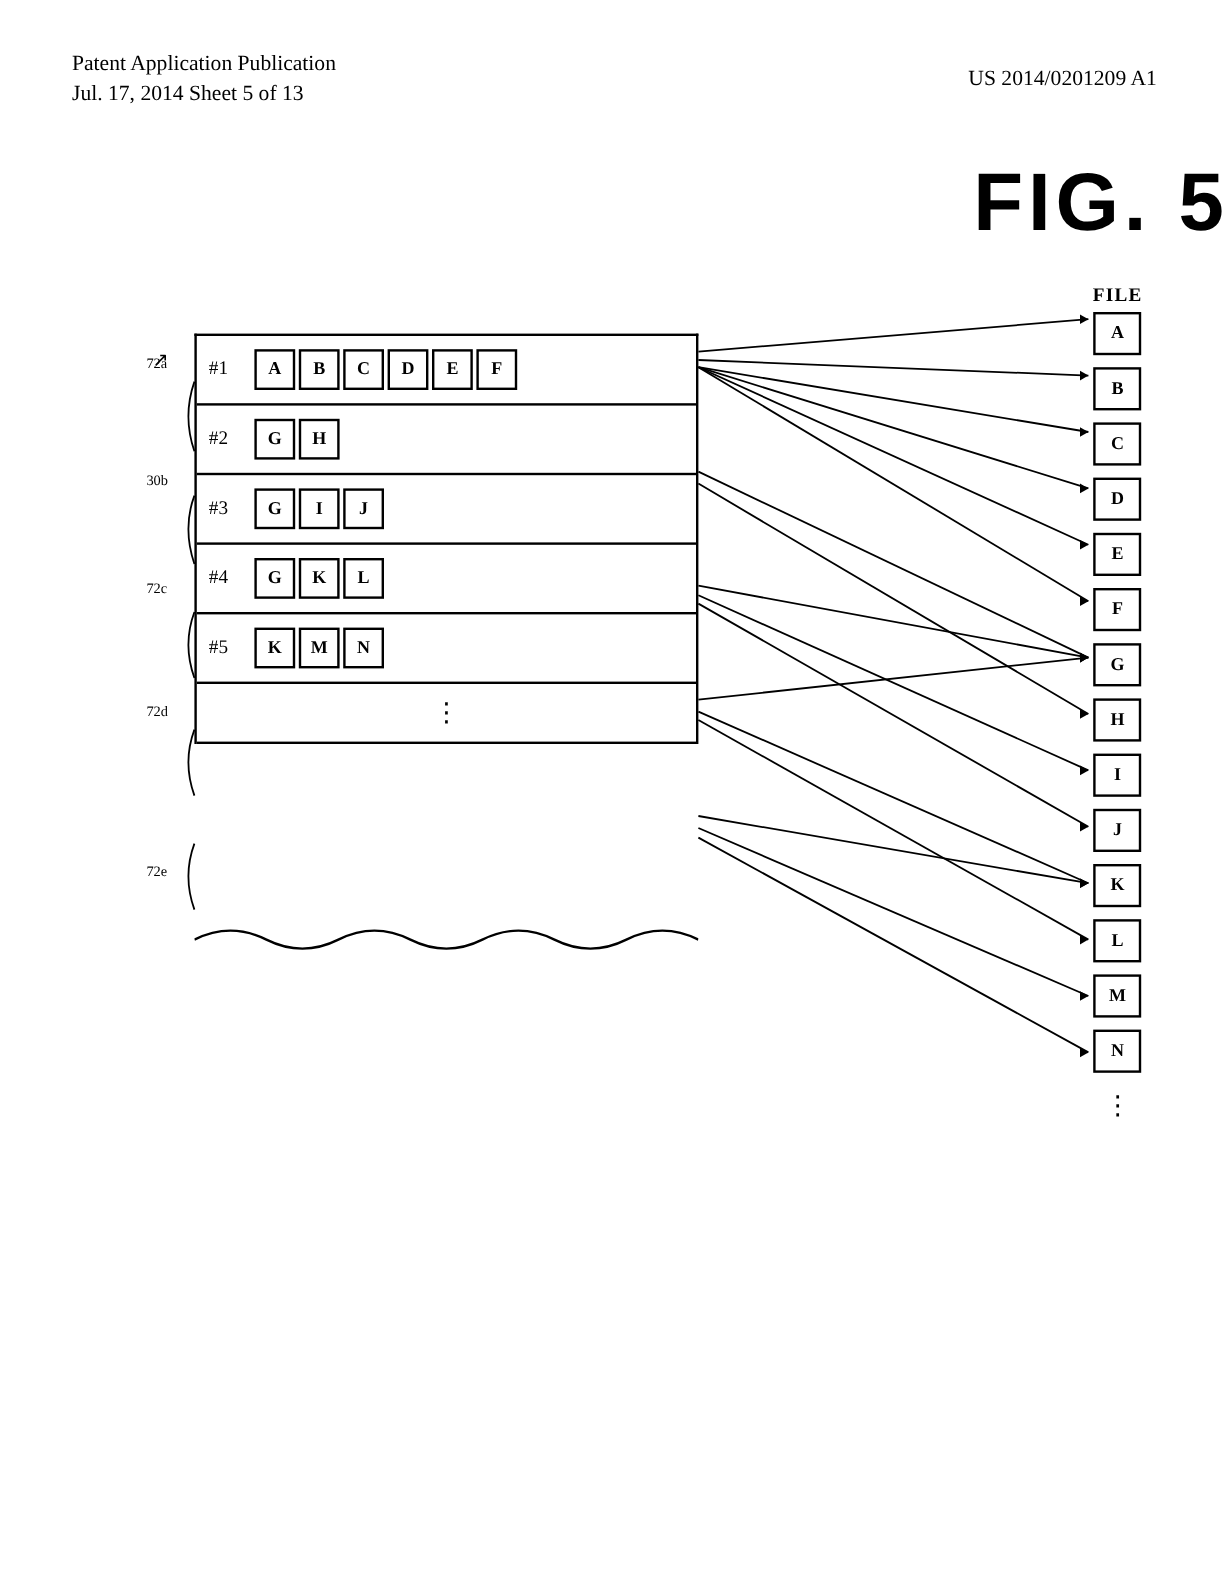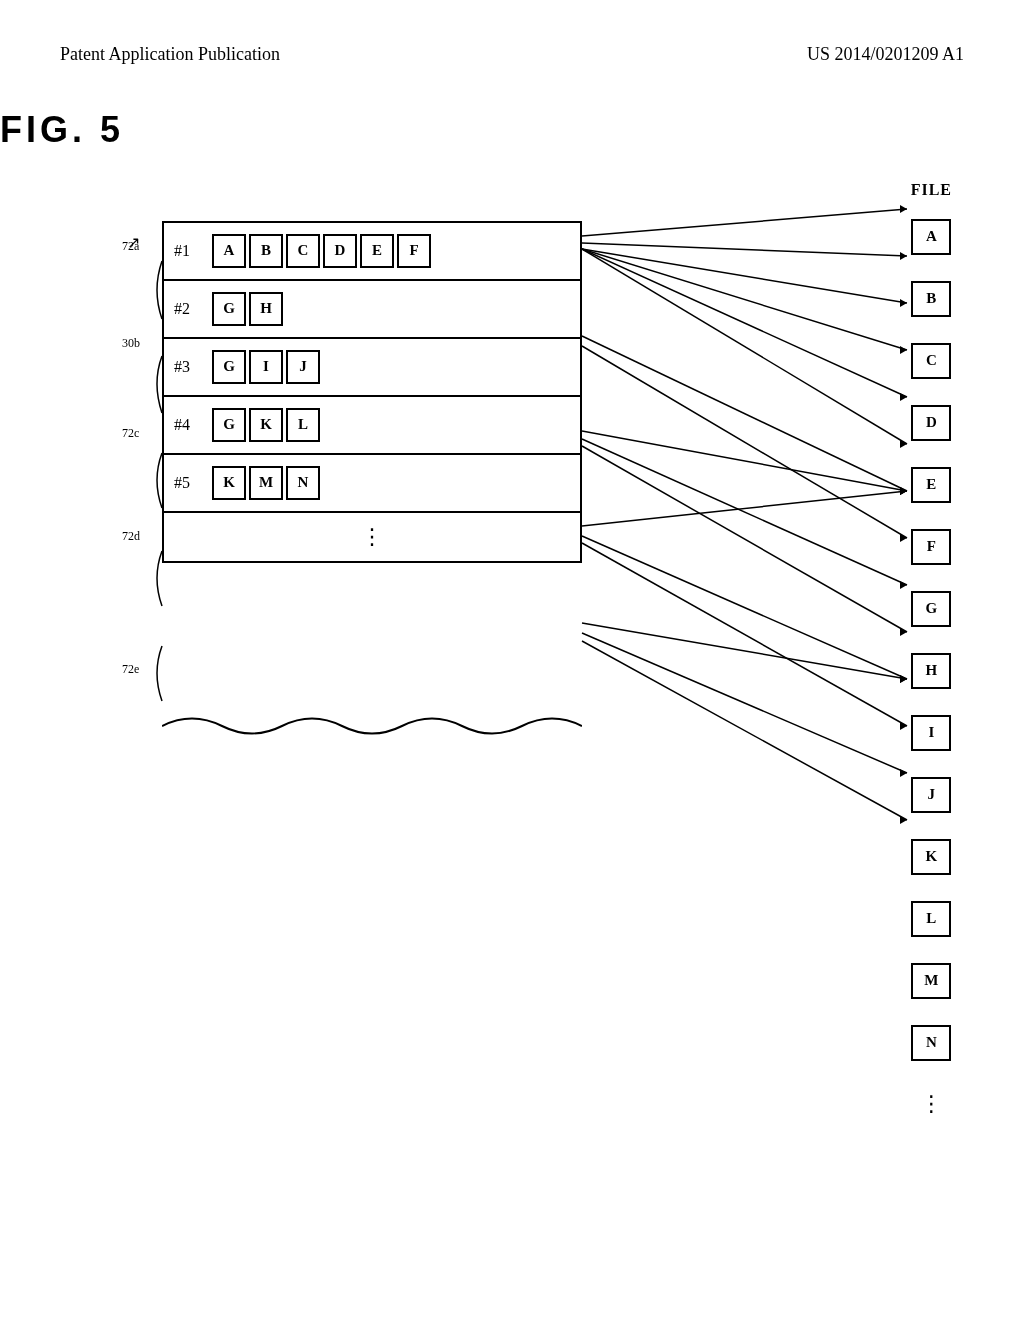--- a/index.html
+++ b/index.html
@@ -27,22 +27,22 @@
     .header-left .title-line1 { font-size: 18px; }
     .header-right {
       text-align: right;
       font-size: 18px;
       line-height: 1.6;
       margin-left: 19px;
     }
 
     
     .fig-title {
-      text-align: left;
-      font-size: 36px;
+      text-align: right;
+      font-size: 68px;
       font-weight: bold;
       letter-spacing: 4px;
       margin-top: 40px;
       font-family: Arial, sans-serif;
     }
 
     
     .diagram {
       position: relative;
       margin: 30px auto 0 auto;
@@ -106,21 +106,21 @@
     }
 
     
     .file-column {
       position: absolute;
       right: 30px;
       top: 0;
       display: flex;
       flex-direction: column;
       align-items: center;
-      gap: 16px;
+      gap: 0px;
     }
 
     .file-label {
       font-size: 16px;
       font-weight: bold;
       margin-bottom: 4px;
       letter-spacing: 1px;
     }
 
     .file-box {
@@ -150,20 +150,21 @@
       height: 100%;
       pointer-events: none;
     }
   </style>
 </head>
 <body>
 
 <div class="header">
   <div class="header-left">
     <div class="title-line1">Patent Application Publication</div>
+    <div>Jul. 17, 2014   Sheet 5 of 13</div>
   </div>
   <div class="header-right">
     <div>US 2014/0201209 A1</div>
   </div>
 </div>
 
 <div class="fig-title">FIG. 5</div>
 
 <div class="diagram">
 

